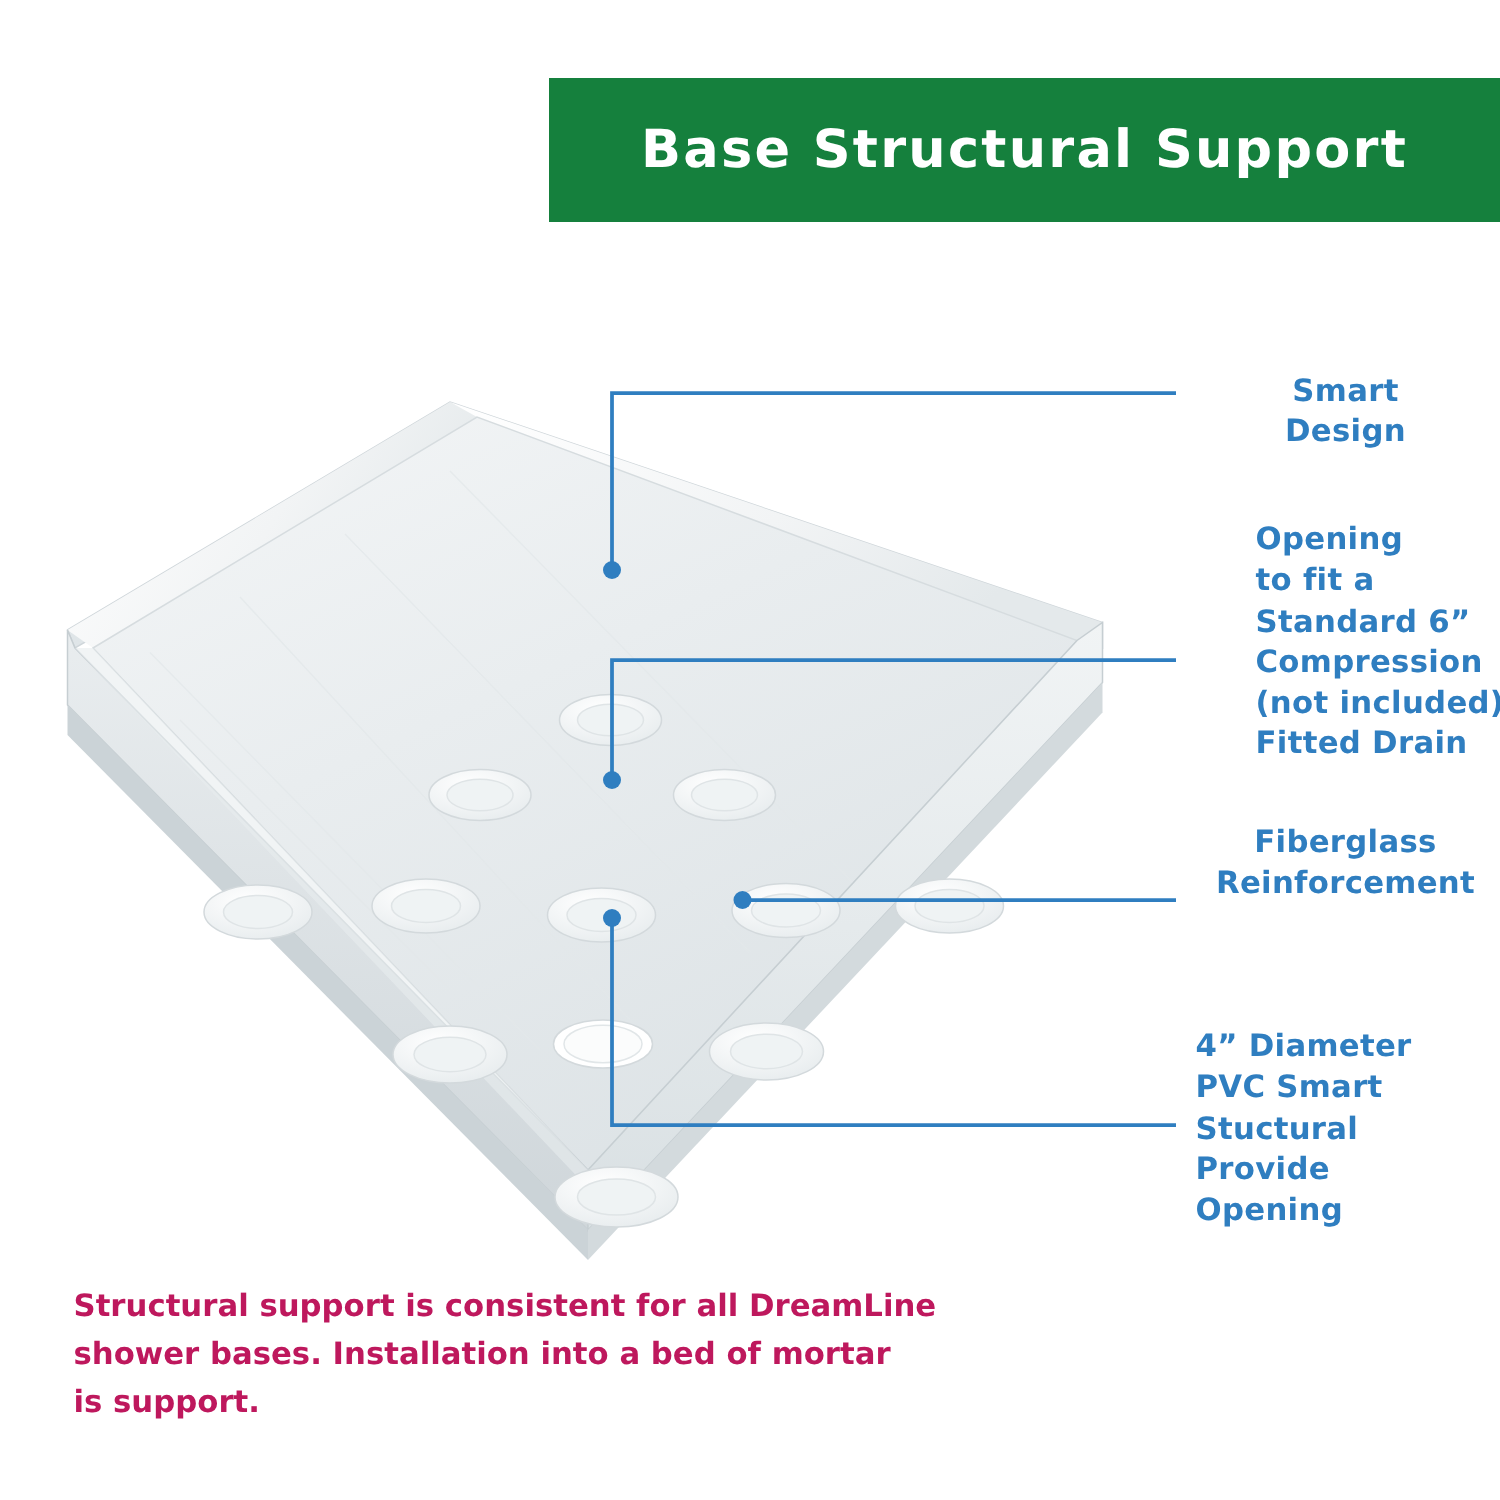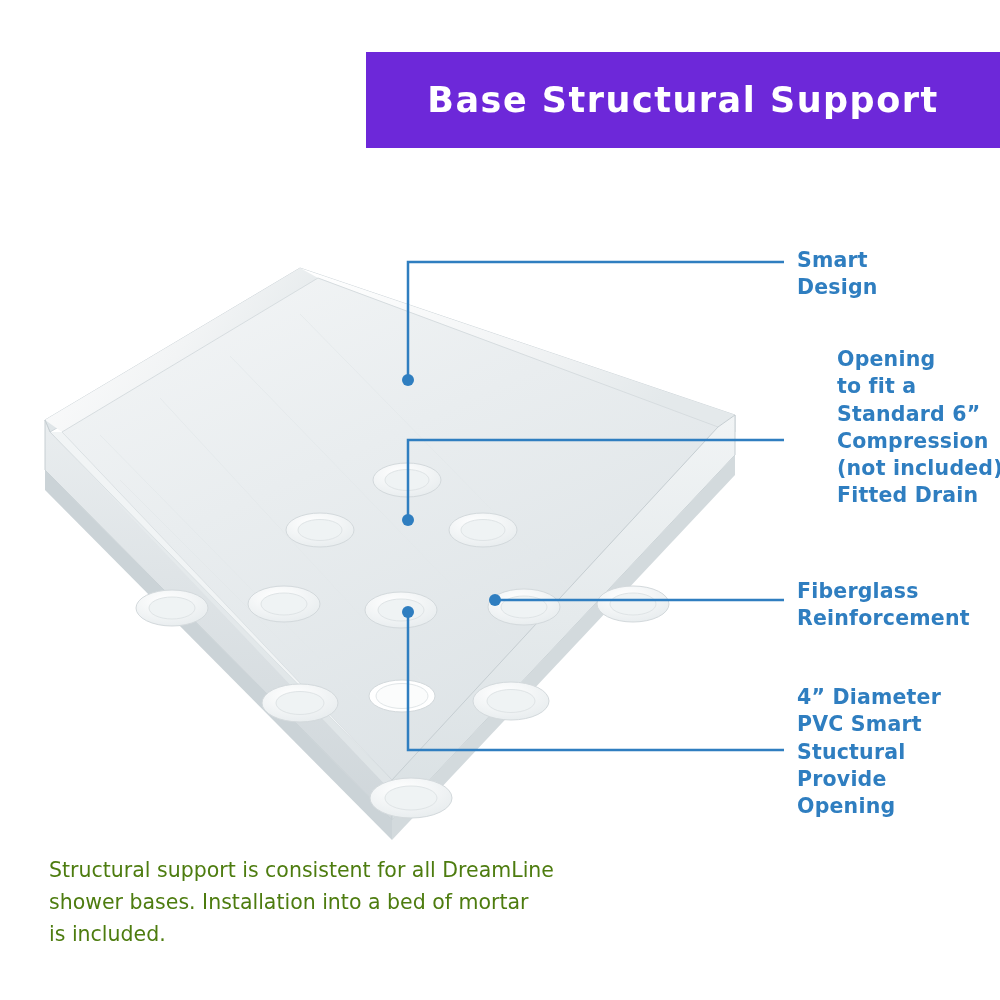--- a/index.html
+++ b/index.html
@@ -15,21 +15,21 @@
     overflow: hidden;
   }
 
   
   .header-band {
     position: absolute;
     left: 366px;
     top: 52px;
     width: 634px;
     height: 96px;
-    background: #6d28d9;
+    background: #15803d;
   }
   .header-title {
     position: absolute;
     left: 0;
     top: 0;
     width: 634px;
     height: 96px;
     display: flex;
     align-items: center;
     justify-content: center;
@@ -42,33 +42,33 @@
 
   
   .callout {
     position: absolute;
     color: #2f7ec0;
     font-weight: bold;
     font-size: 20.5px;
     line-height: 1.33;
     letter-spacing: 0.2px;
   }
-  .callout-smart      { left: 797px; top: 247px; width: 200px; }
+  .callout-smart      { left: 797px; top: 247px; width: 200px; text-align: center; }
   .callout-opening    { left: 797px; top: 346px; width: 200px; margin-left: 40px; }
-  .callout-fiberglass { left: 797px; top: 578px; width: 200px; }
+  .callout-fiberglass { left: 797px; top: 548px; width: 200px; text-align: center; }
   .callout-pvc        { left: 797px; top: 684px; width: 200px; }
 
   
   .footer-note {
     position: absolute;
     left: 49px;
     top: 855px;
     width: 620px;
-    color: #4d7c0f;
-    font-weight: normal;
+    color: #be185d;
+    font-weight: bold;
     font-size: 20.5px;
     line-height: 1.55;
   }
 
   
   .illustration {
     position: absolute;
     left: 0;
     top: 180px;
     width: 790px;
@@ -273,14 +273,14 @@
   <div>4” Diameter</div>
   <div>PVC Smart</div>
   <div>Stuctural</div>
   <div>Provide</div>
   <div>Opening</div>
 </div>
 
 <div class="footer-note">
   <div>Structural support is consistent for all DreamLine</div>
   <div>shower bases. Installation into a bed of mortar</div>
-  <div>is included.</div>
+  <div>is support.</div>
 </div>
 
 </body></html>

